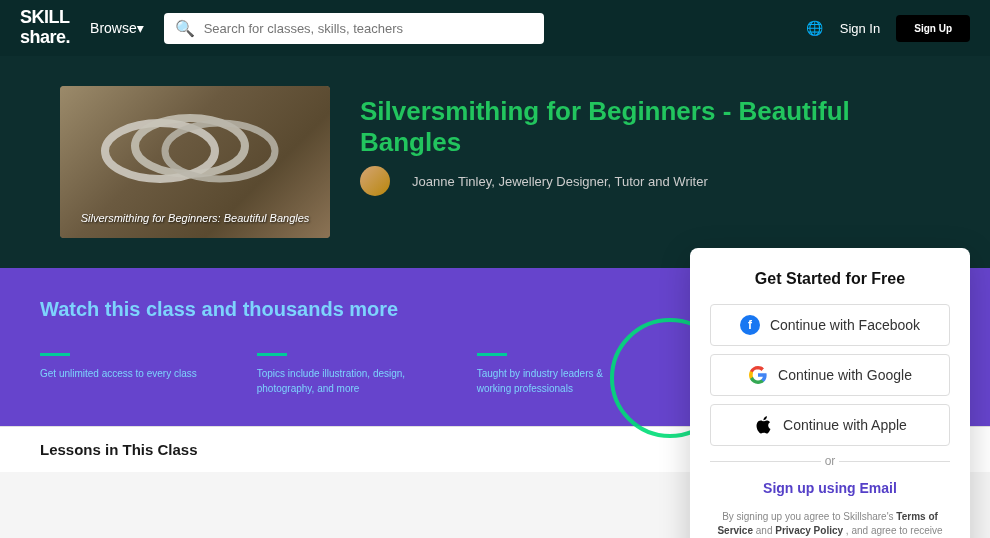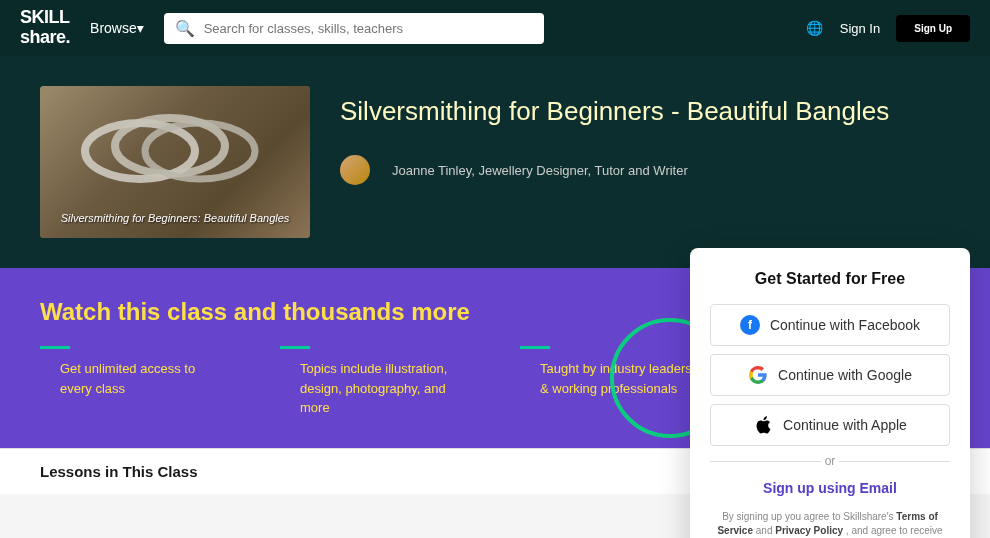--- a/index.html
+++ b/index.html
@@ -95,20 +95,21 @@
       width: 270px;
       height: 152px;
       background: #8B7355;
       border-radius: 4px;
       flex-shrink: 0;
       position: relative;
       overflow: hidden;
       display: flex;
       align-items: center;
       justify-content: center;
+      margin-left: 20px;
     }
     .hero-image-bg {
       position: absolute;
       inset: 0;
       background: linear-gradient(135deg, #9B8A6A 0%, #6B5A40 40%, #5A4A30 70%, #8B7355 100%);
     }
     .hero-image-text {
       position: relative;
       color: white;
       font-size: 11px;
@@ -116,25 +117,25 @@
       font-style: italic;
       line-height: 1.4;
       padding: 0 15px;
       text-shadow: 1px 1px 2px rgba(0,0,0,0.7);
     }
     .hero-content {
       flex: 1;
       padding-top: 10px;
     }
     .hero-title {
-      color: #fef9c3;
+      color: #22c55e;
       font-size: 26px;
-      font-weight: 400;
+      font-weight: 700;
       line-height: 1.2;
-      margin-bottom: 28px;
+      margin-bottom: 8px;
     }
     .author-row {
       display: flex;
       align-items: center;
       gap: 22px;
     }
     .author-avatar {
       width: 30px;
       height: 30px;
       border-radius: 50%;
@@ -146,42 +147,41 @@
       font-size: 13px;
     }
 
     
     .features {
       background: #6644cc;
       padding: 30px 40px 30px;
       position: relative;
     }
     .features-title {
-      color: #fde047;
-      font-size: 24px;
+      color: #7dd3fc;
+      font-size: 20px;
       font-weight: 800;
-      margin-bottom: 20px;
+      margin-bottom: 32px;
     }
     .features-grid {
       display: flex;
       gap: 60px;
     }
     .feature-item {}
     .feature-bar {
       width: 30px;
       height: 3px;
       background: #00cc99;
       margin-bottom: 10px;
     }
     .feature-text {
-      color: #fde047;
-      font-size: 13px;
+      color: #7dd3fc;
+      font-size: 10px;
       line-height: 1.5;
       max-width: 160px;
-      margin-left: 20px;
     }
 
     
     .lessons-bar {
       background: white;
       padding: 14px 40px;
       display: flex;
       align-items: center;
       justify-content: space-between;
       border-top: 1px solid #e0e0e0;

